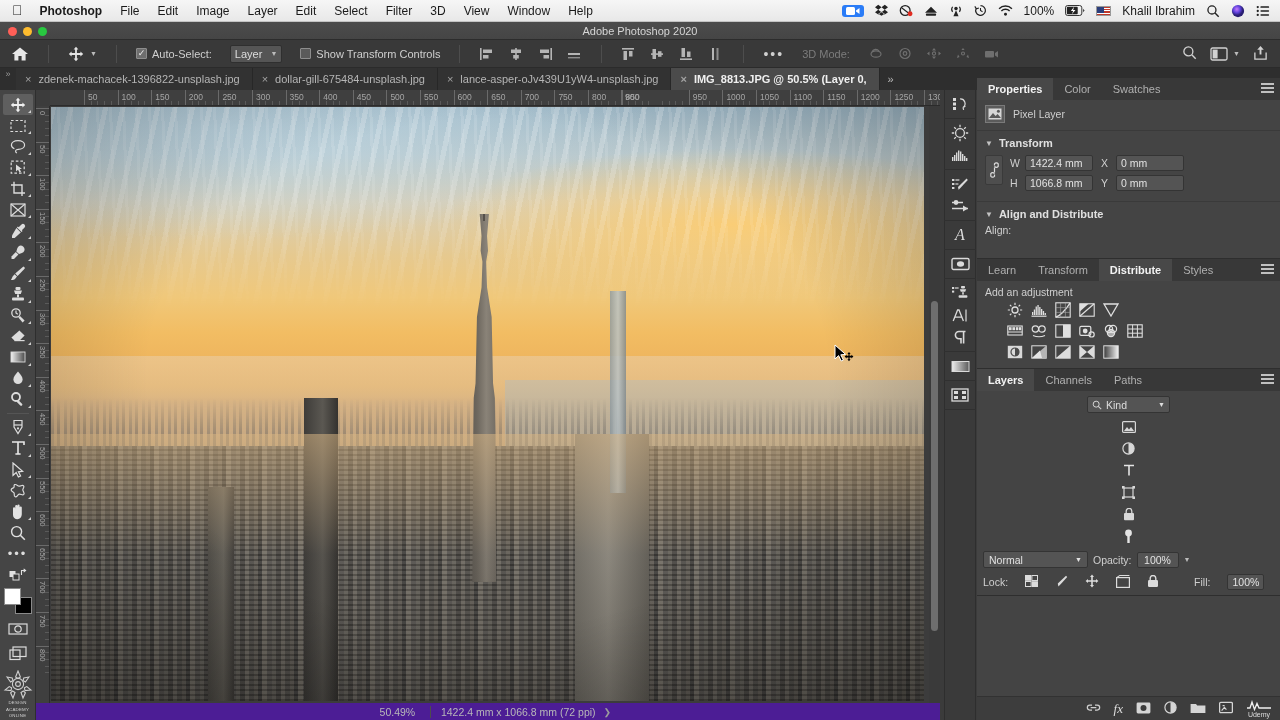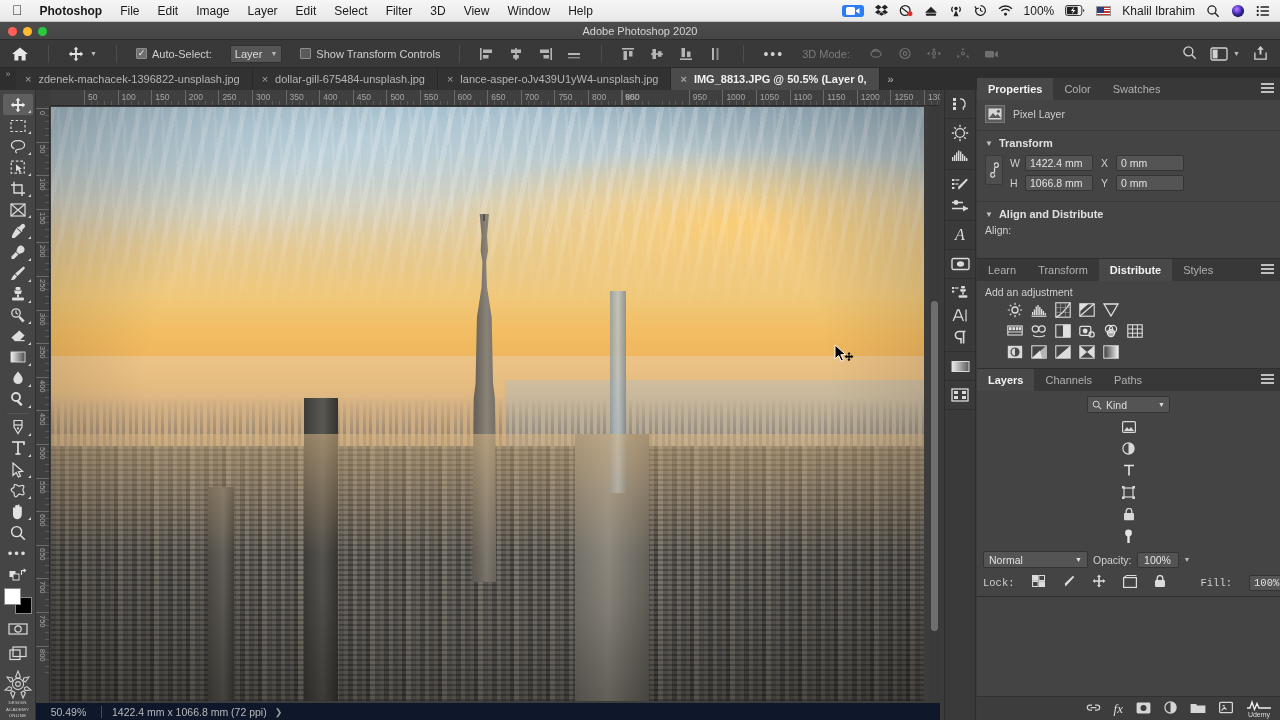--- a/index.html
+++ b/index.html
@@ -177,21 +177,21 @@
   .cursor { position:absolute; left:798px; top:254px; width:26px; height:24px; pointer-events:none; }
 
   
   .vscroll { position:absolute; right:0; top:16px; width:11px; height:614px; background:#3a3a3a; }
   .vscroll .thumb { position:absolute; left:2px; top:195px; width:7px; height:330px; background:#6e6e6e; border-radius:4px; }
   .hscroll { position:absolute; left:14px; bottom:0; right:11px; height:11px; background:#3a3a3a; }
   .hscroll .thumb { position:absolute; left:420px; top:2px; width:290px; height:7px; background:#6e6e6e; border-radius:4px; }
 
   
   .statusbar { position:absolute; left:36px; bottom:0; width:904px; height:17px;
-               background:#0f172a; display:flex; align-items:center; color:#b8b8b8; font-size:10.5px; }
+               background:#4c1d95; display:flex; align-items:center; color:#b8b8b8; font-size:10.5px;justify-content:center; }
   .statusbar .zoom { width:66px; text-align:center; border-right:1px solid #4d4d4d; }
   .statusbar .docinfo { padding-left:10px; display:flex; align-items:center; gap:8px; }
 
   
   .rail { position:absolute; left:944px; top:90px; width:32px; height:630px;
           background:#3a3a3a; border-left:1px solid #2e2e2e; border-right:1px solid #2e2e2e;
           display:flex; flex-direction:column; align-items:center; }
   .rail-grp { display:flex; flex-direction:column; align-items:center; width:32px;
               border-bottom:1px solid #303030; padding:3px 0; }
   .rail-ic { width:28px; height:22px; display:flex; align-items:center; justify-content:center; }
@@ -225,21 +225,21 @@
 
   .filterrow { display:flex; align-items:center; gap:5px; padding:5px 6px 4px;flex-direction:column; }
   .kindsel { width:83px; height:17px; background:#545454; border:1px solid #343434; border-radius:2px;
              display:flex; align-items:center; gap:4px; padding:0 4px; font-size:10.5px; color:#ddd; }
   .kindsel .cv { margin-left:auto; font-size:7px; }
   .fic { width:18px; height:17px; display:flex; align-items:center; justify-content:center; }
   .blendrow { display:flex; align-items:center; gap:5px; padding:2px 6px 4px; }
   .blendsel { width:105px; height:17px; background:#545454; border:1px solid #343434; border-radius:2px;
               display:flex; align-items:center; padding:0 5px; font-size:10.5px; color:#e2e2e2; }
   .blendsel .cv { margin-left:auto; font-size:7px; }
-  .lockrow { display:flex; align-items:center; gap:17px; padding:2px 6px 5px; font-size:10.5px;font-family:Liberation Mono, monospace; }
+  .lockrow { display:flex; align-items:center; gap:17px; padding:2px 6px 5px; font-size:10.5px; }
   .layerrow { display:flex; align-items:center; gap:7px; height:32px; padding:0 6px; background:#565656;
               border-top:1px solid #3c3c3c; border-bottom:1px solid #3c3c3c; }
   .lthumb { width:30px; height:24px; border:1px solid #9a9a9a; overflow:hidden; position:relative; }
   .lthumb .sk { position:absolute; inset:0; background:linear-gradient(180deg,#9fb8c6,#edc47f 55%,#5f5b55); }
   .lthumb .cy { position:absolute; left:0; right:0; bottom:0; height:45%;
                 background:repeating-linear-gradient(90deg,#4b4845 0 2px,#6d675e 2px 4px); }
   .panel-foot { position:absolute; left:0; bottom:0; width:303px; height:24px; background:#3d3d3d;
                 display:flex; align-items:center; justify-content:flex-end; gap:13px; padding-right:8px;
                 border-top:1px solid #323232; }
   .udemy { display:flex; flex-direction:column; align-items:center; font-size:7px; color:#ddd; line-height:1; }

